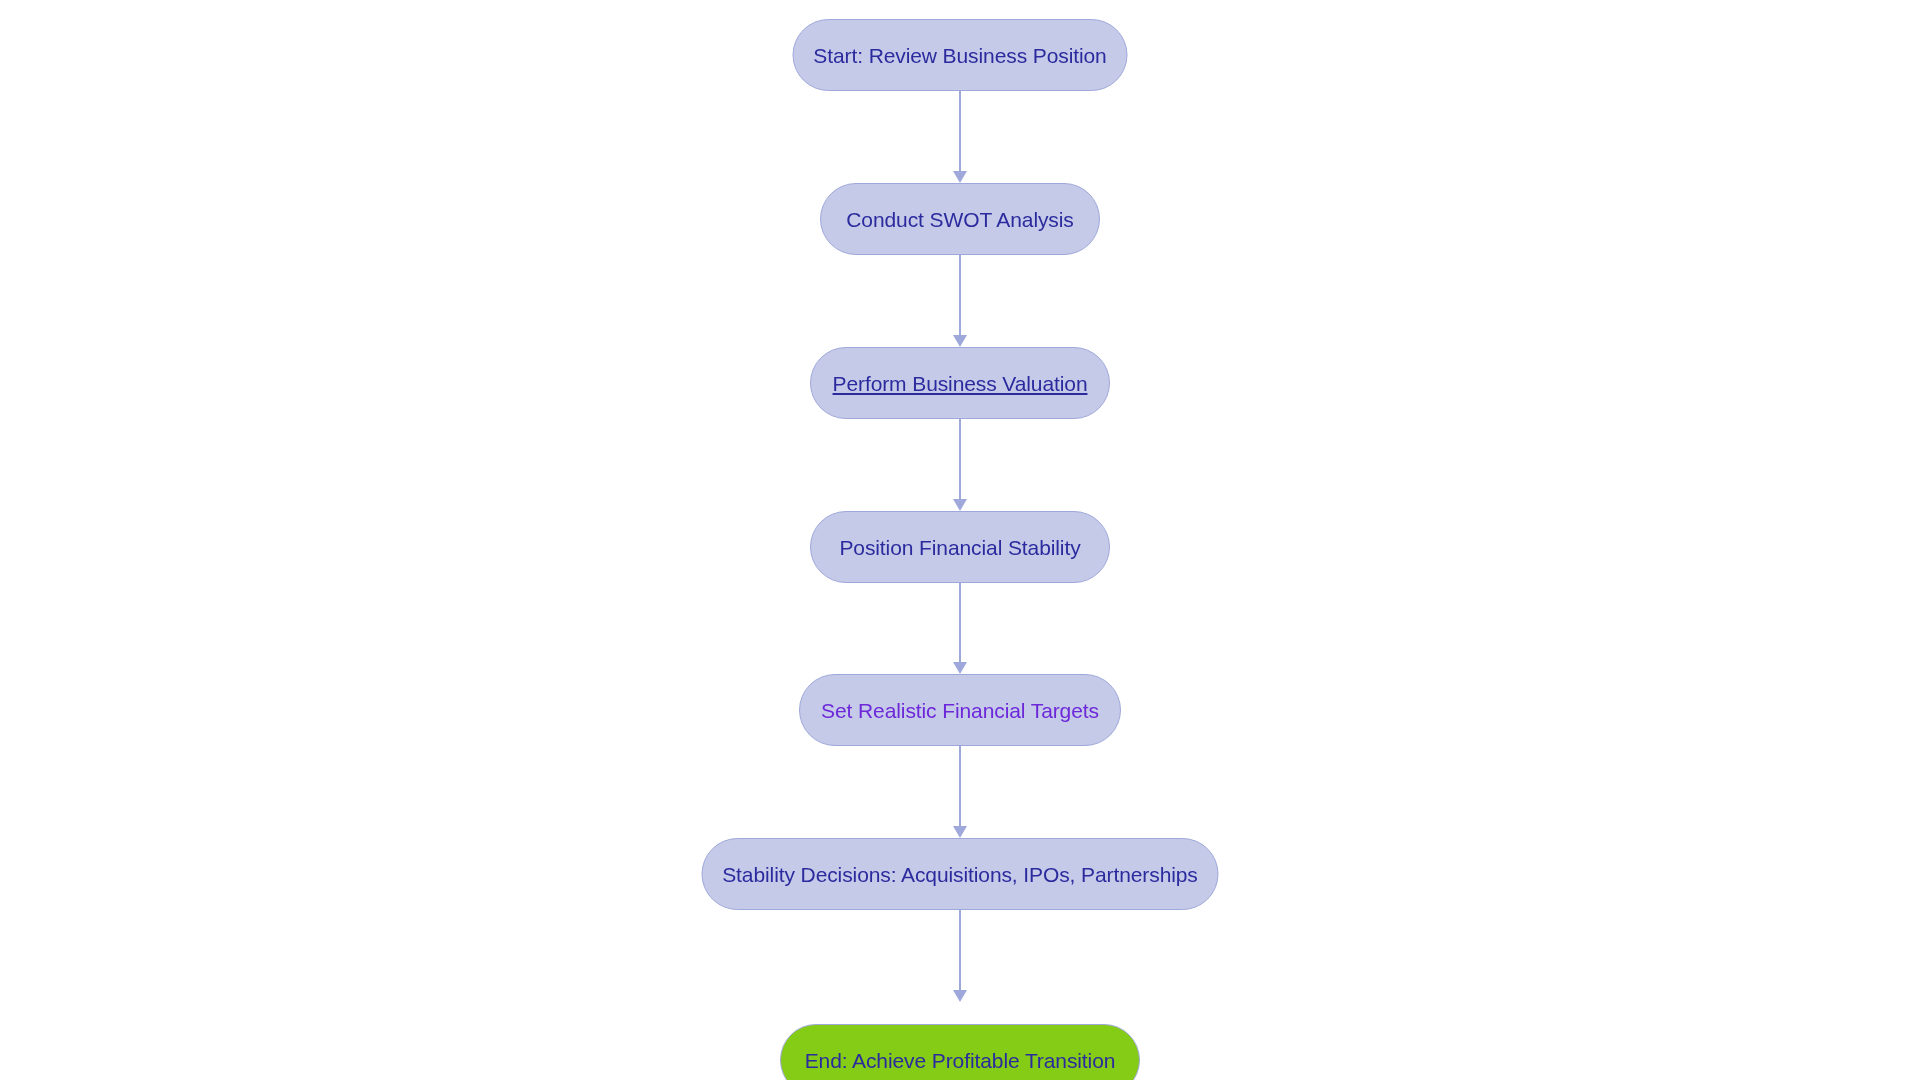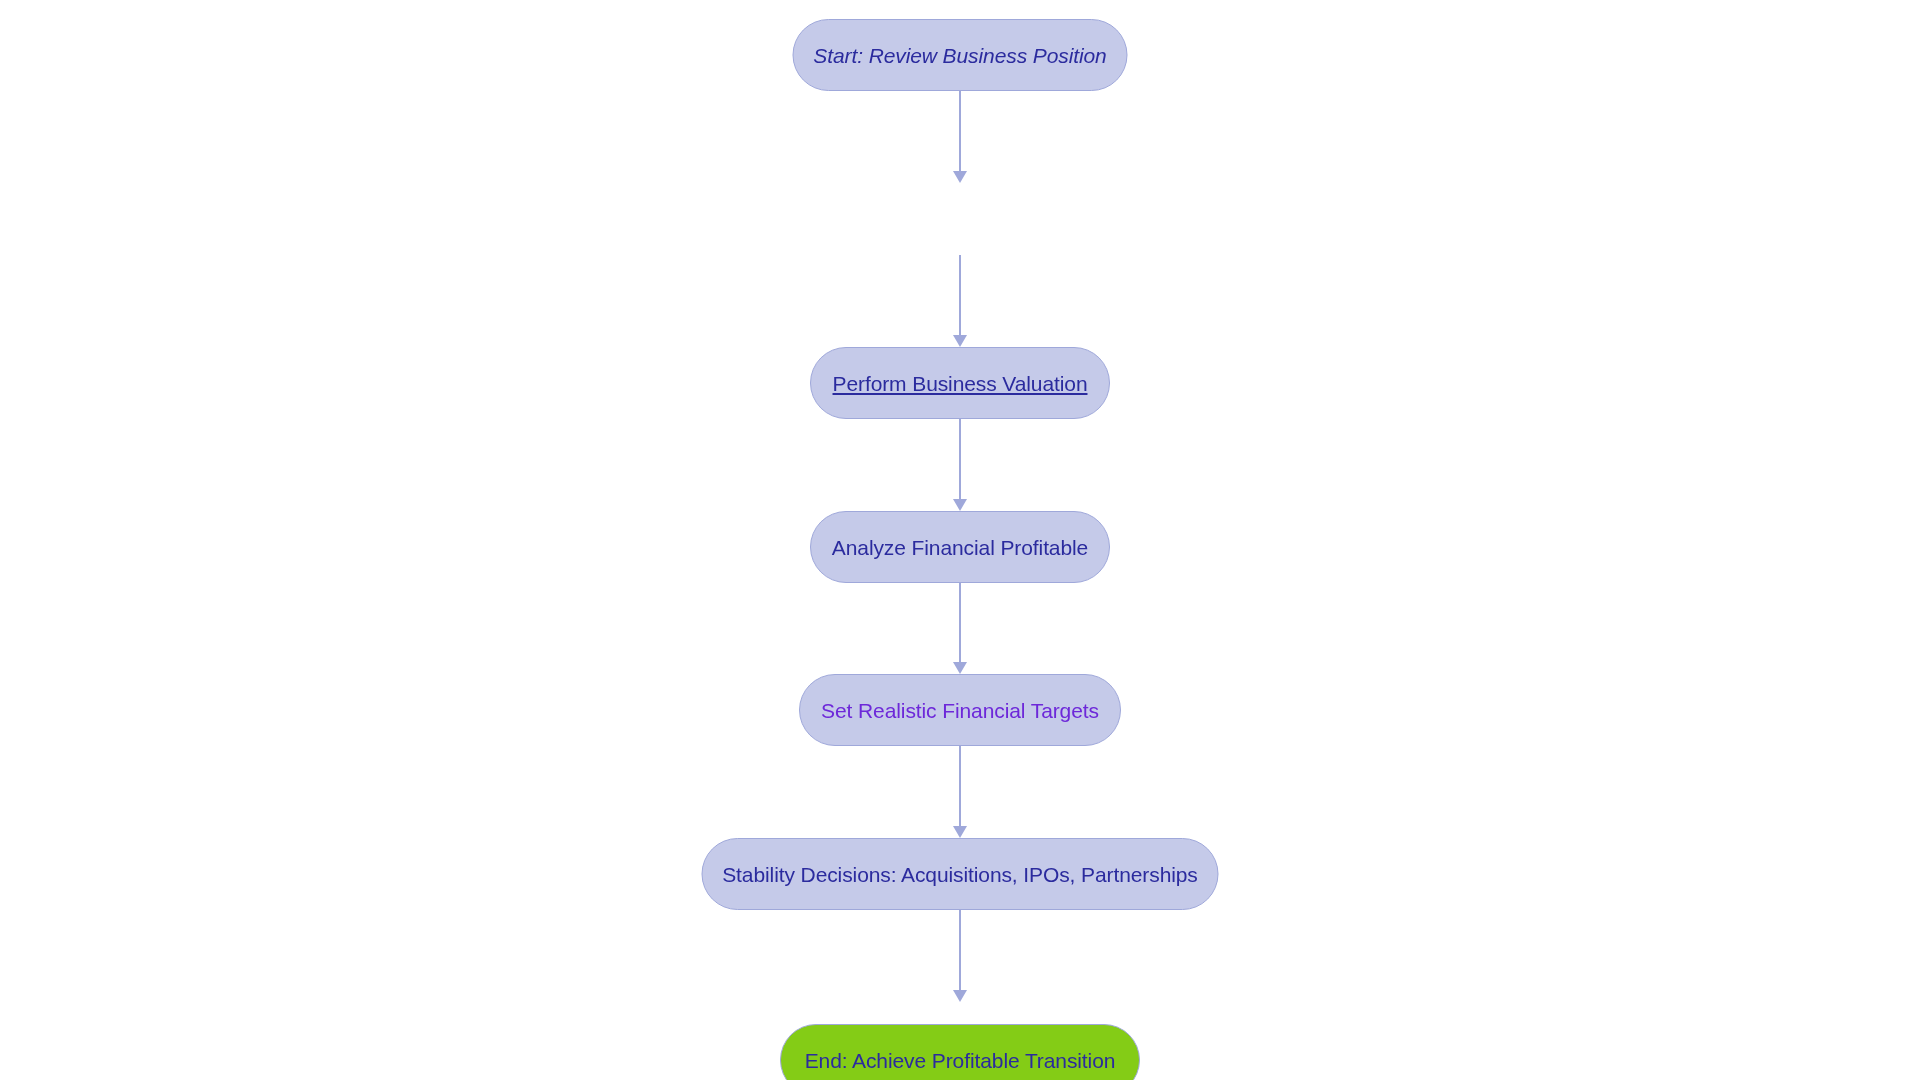--- a/index.html
+++ b/index.html
@@ -98,28 +98,31 @@
       <div class="head" style="border-top-color: rgb(159, 168, 218);"></div>
     </div>
     <div class="connector" style="left: 960px; top: 746px; height: 92px; width: 16px;">
       <div class="stem" style="height: 80px; background: rgb(159, 168, 218);"></div>
       <div class="head" style="border-top-color: rgb(159, 168, 218);"></div>
     </div>
     <div class="connector" style="left: 960px; top: 910px; height: 92px; width: 16px;">
       <div class="stem" style="height: 80px; background: rgb(159, 168, 218);"></div>
       <div class="head" style="border-top-color: rgb(159, 168, 218);"></div>
     </div>
-    <div class="node" style="left: 960px; top: 55px; width: 335px; background: rgb(197, 202, 233); border-color: rgb(159, 168, 218); font-style: italic;">
+    <div class="node" style="left: 960px; top: 55px; width: 335px; background: rgb(197, 202, 233); border-color: rgb(159, 168, 218);">
       <span class="node-label" style="color: rgb(43, 43, 158);">Start: Review Business Position</span>
+    </div>
+    <div class="node" style="left: 960px; top: 219px; width: 280px; background: rgb(197, 202, 233); border-color: rgb(159, 168, 218);">
+      <span class="node-label" style="color: rgb(43, 43, 158);">Conduct SWOT Analysis</span>
     </div>
     <div class="node" style="left: 960px; top: 383px; width: 300px; background: rgb(197, 202, 233); border-color: rgb(159, 168, 218);">
       <span class="node-label" style="color: rgb(43, 43, 158); text-decoration: underline;">Perform Business Valuation</span>
     </div>
     <div class="node" style="left: 960px; top: 547px; width: 300px; background: rgb(197, 202, 233); border-color: rgb(159, 168, 218);">
-      <span class="node-label" style="color: rgb(43, 43, 158);">Analyze Financial Profitable</span>
+      <span class="node-label" style="color: rgb(43, 43, 158);">Position Financial Stability</span>
     </div>
     <div class="node" style="left: 960px; top: 710px; width: 322px; background: rgb(197, 202, 233); border-color: rgb(159, 168, 218);">
       <span class="node-label" style="color: #6d28d9; text-align: right;">Set Realistic Financial Targets</span>
     </div>
     <div class="node" style="left: 960px; top: 874px; width: 517px; background: rgb(197, 202, 233); border-color: rgb(159, 168, 218);">
       <span class="node-label" style="color: rgb(43, 43, 158);">Stability Decisions: Acquisitions, IPOs, Partnerships</span>
     </div>
     <div class="node" style="left: 960px; top: 1060px; width: 360px; background: #84cc16; border-color: rgb(159, 168, 218);">
       <span class="node-label" style="color: rgb(43, 43, 158);">End: Achieve Profitable Transition</span>
     </div>

